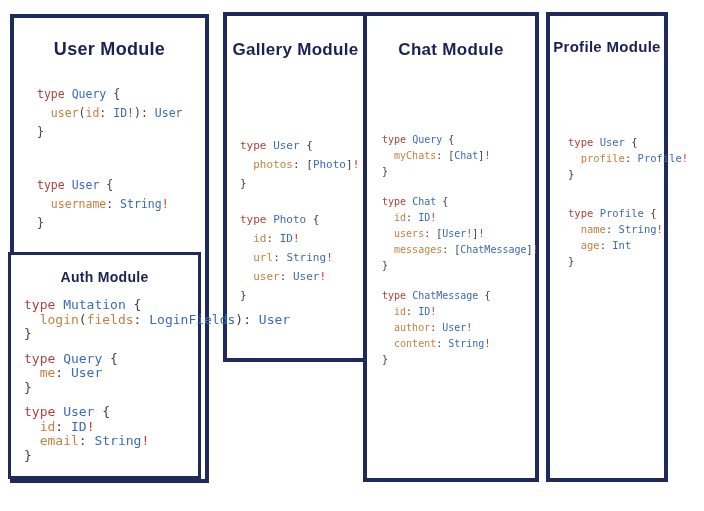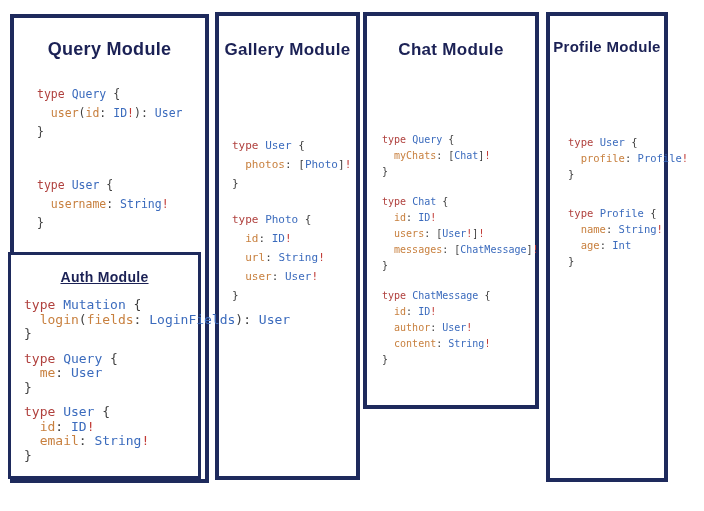--- a/index.html
+++ b/index.html
@@ -10,40 +10,40 @@
     font-family:"Liberation Sans", sans-serif;
     overflow:hidden;
   }
   .module-box{
     position:absolute;
     box-sizing:border-box;
     background:#ffffff;
     border:4px solid var(--border,#1e2a5c);
   }
   .box-user   {left:10px;  top:14px;  width:199px; height:469px;}
-  .box-gallery{left:215px; top:12px;  width:145px; height:468px;}
-  .box-chat   {left:363px; top:12px;  width:176px; height:397px;}
+  .box-gallery{left:223px; top:12px;  width:145px; height:350px;}
+  .box-chat   {left:363px; top:12px;  width:176px; height:470px;}
   .box-profile{left:546px; top:12px;  width:122px; height:470px;}
   .box-auth   {left:8px;   top:252px; width:193px; height:227px; border-width:3px; z-index:5;}
 
   .module-title{
     position:absolute;
     left:0; right:0;
     margin:0;
     text-align:center;
     font-weight:700;
     color:var(--title,#1b2155);
     letter-spacing:0.3px;
     white-space:nowrap;
   }
   .box-user    .module-title{top:21px; font-size:18px;}
   .box-gallery .module-title{top:24px; font-size:17px;}
   .box-chat    .module-title{top:24px; font-size:17px;}
   .box-profile .module-title{top:22px; font-size:15px;}
-  .box-auth    .module-title{top:14px; font-size:14px;text-decoration:underline;}
+  .box-auth    .module-title{top:14px; font-size:14px;}
 
   .code{
     position:absolute;
     margin:0;
     font-family:"DejaVu Sans Mono", monospace;
     white-space:pre;
     color:var(--pu,#3f3f3f);
   }
   .box-user    .code{left:23px; top:67px;  font-size:11.5px; line-height:19px;}
   .box-gallery .code{left:13px; top:120px; font-size:11px;   line-height:19px;}
@@ -62,21 +62,21 @@
   .c-fl{color:var(--fl,#c8803f);}
   .c-pu{color:var(--pu,#3f3f3f);}
   .c-bg{color:var(--bg,#c23b36);}
 </style>
 </head>
 <body>
 
 <div id="canvas">
 
   <section class="module-box box-user">
-    <h2 class="module-title">Query Module</h2>
+    <h2 class="module-title">User Module</h2>
     <pre class="code"><div class="blk"><div class="ln"><span class="c-kw">type</span><span class="c-pu"> </span><span class="c-ty">Query</span><span class="c-pu"> {</span></div><div class="ln"><span class="c-pu">  </span><span class="c-fl">user</span><span class="c-pu">(</span><span class="c-fl">id</span><span class="c-pu">: </span><span class="c-ty">ID</span><span class="c-bg">!</span><span class="c-pu">): </span><span class="c-ty">User</span></div><div class="ln"><span class="c-pu">}</span></div></div><div class="blk"><div class="ln"><span class="c-kw">type</span><span class="c-pu"> </span><span class="c-ty">User</span><span class="c-pu"> {</span></div><div class="ln"><span class="c-pu">  </span><span class="c-fl">username</span><span class="c-pu">: </span><span class="c-ty">String</span><span class="c-bg">!</span></div><div class="ln"><span class="c-pu">}</span></div></div></pre>
   </section>
 
   <section class="module-box box-gallery">
     <h2 class="module-title">Gallery Module</h2>
     <pre class="code"><div class="blk"><div class="ln"><span class="c-kw">type</span><span class="c-pu"> </span><span class="c-ty">User</span><span class="c-pu"> {</span></div><div class="ln"><span class="c-pu">  </span><span class="c-fl">photos</span><span class="c-pu">: [</span><span class="c-ty">Photo</span><span class="c-pu">]</span><span class="c-bg">!</span></div><div class="ln"><span class="c-pu">}</span></div></div><div class="blk"><div class="ln"><span class="c-kw">type</span><span class="c-pu"> </span><span class="c-ty">Photo</span><span class="c-pu"> {</span></div><div class="ln"><span class="c-pu">  </span><span class="c-fl">id</span><span class="c-pu">: </span><span class="c-ty">ID</span><span class="c-bg">!</span></div><div class="ln"><span class="c-pu">  </span><span class="c-fl">url</span><span class="c-pu">: </span><span class="c-ty">String</span><span class="c-bg">!</span></div><div class="ln"><span class="c-pu">  </span><span class="c-fl">user</span><span class="c-pu">: </span><span class="c-ty">User</span><span class="c-bg">!</span></div><div class="ln"><span class="c-pu">}</span></div></div></pre>
   </section>
 
   <section class="module-box box-chat">
     <h2 class="module-title">Chat Module</h2>

